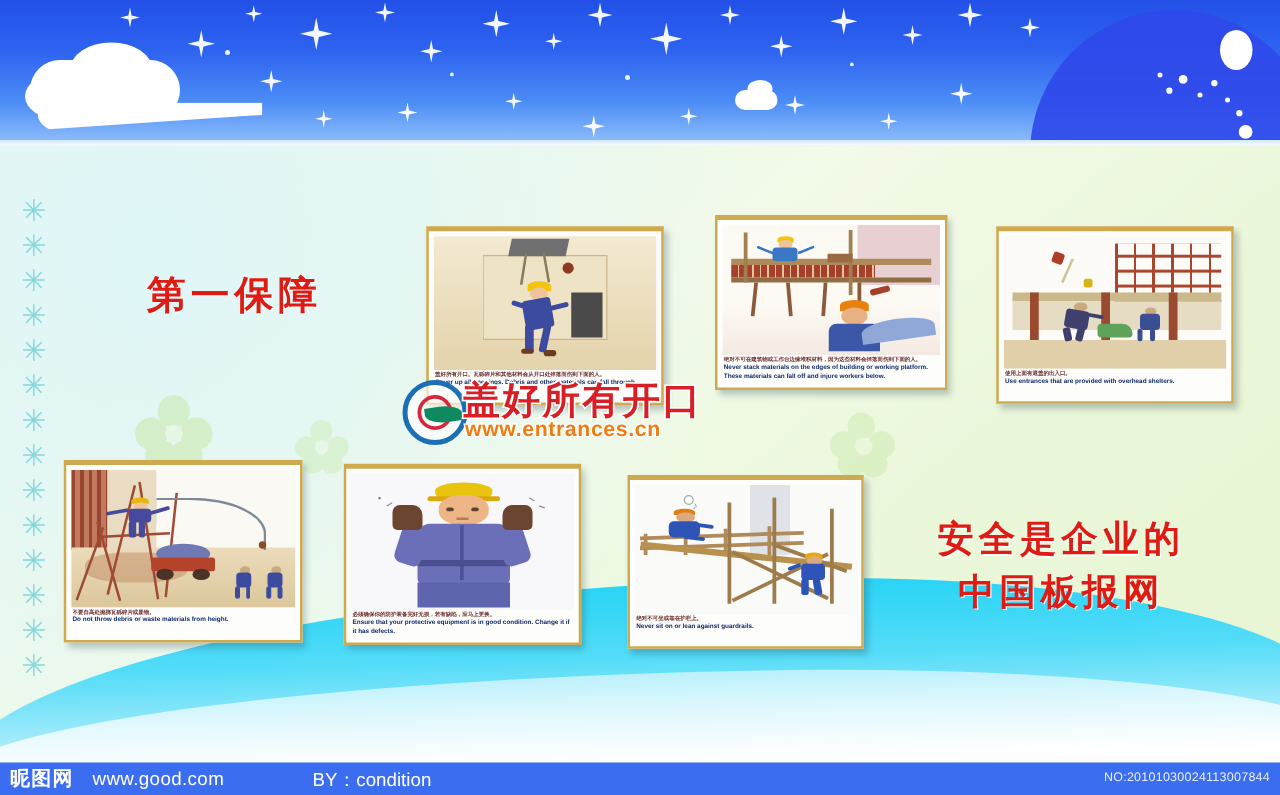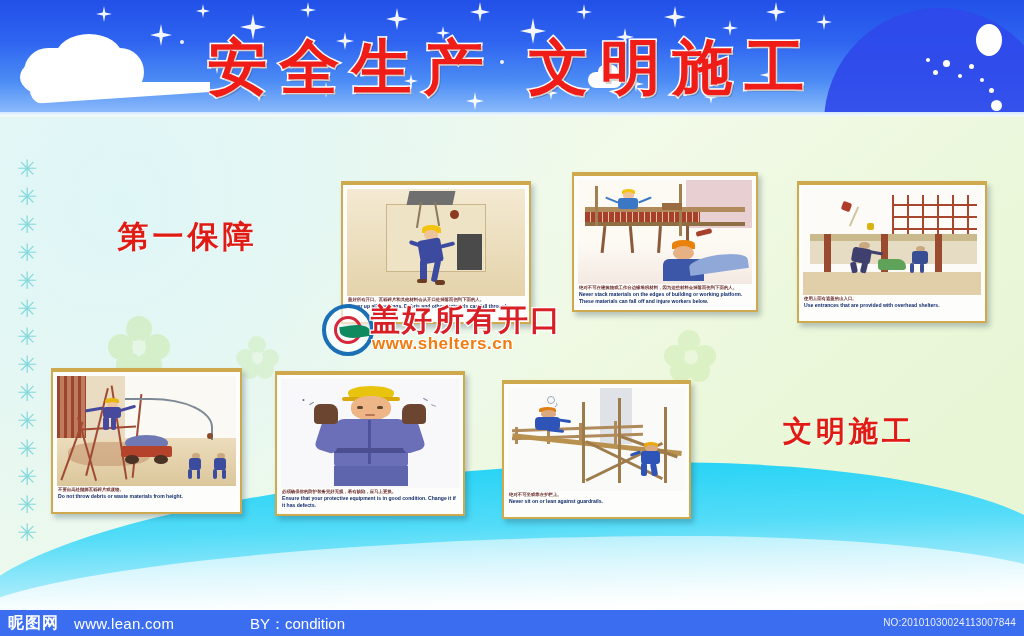--- a/index.html
+++ b/index.html
@@ -274,21 +274,20 @@
     <div class="star" style="left:544px;top:86px;width:14px;height:14px;"></div>
     <div class="star" style="left:628px;top:76px;width:16px;height:16px;"></div>
     <div class="star" style="left:704px;top:90px;width:14px;height:14px;"></div>
     <div class="star" style="left:760px;top:66px;width:18px;height:18px;"></div>
     <div class="star" style="left:816px;top:14px;width:16px;height:16px;"></div>
     <div class="dot" style="left:180px;top:40px;width:4px;height:4px;"></div>
     <div class="dot" style="left:360px;top:58px;width:3px;height:3px;"></div>
     <div class="dot" style="left:500px;top:60px;width:4px;height:4px;"></div>
     <div class="dot" style="left:680px;top:50px;width:3px;height:3px;"></div>
 
-    <div class="hdr-title">安全生产 文明施工</div>
     <div class="hdr-baseline"></div>
   </div>
 
   <div class="body-bg">
     <div class="swoosh"></div>
     <div class="swoosh2"></div>
   </div>
 
   <div class="aster" style="left:16px;top:158px;">✳</div>
   <div class="aster" style="left:16px;top:186px;">✳</div>
@@ -328,21 +327,22 @@
       <span style="left:5px;top:25px;width:18px;height:18px;"></span>
     <span style="left:20px;top:25px;width:18px;height:18px;"></span>
       <span class="c" style="left:16px;top:16px;width:11px;height:11px;"></span>
   </div>
 
   <div class="slogan" id="slogan-left">
     <span class="l2">第一保障</span>
   </div>
 
   <div class="slogan" id="slogan-right">
-    <span class="l2">文明施工</span>
+    <span>安全是企业的</span>
+    <span class="l2">中国板报网</span>
   </div>
 
   <div class="card" style="left:341px;top:181px;width:186px;height:137px;">
     <div class="pic">
       <div class="ill">
         <div class="sky"></div>
         <div class="wall" style="left:0;top:0;right:0;bottom:0;background:linear-gradient(180deg,#f4ead2,#e4d3ab);"></div>
         <div class="wall" style="left:22%;top:14%;width:56%;height:64%;background:#efe3c6;box-shadow:inset 0 0 0 1px #cbb68a;"></div>
         <div style="position:absolute;left:34%;top:2%;width:26%;height:13%;background:#6f6f6f;transform:skewX(-12deg);"></div>
         <div style="position:absolute;left:40%;top:12%;width:2px;height:24%;background:#8a7a5a;transform:rotate(9deg);"></div>
@@ -566,23 +566,23 @@
       <span class="en">Never sit on or lean against guardrails.</span>
     </div>
   </div>
 
   <div class="watermark">
     <div class="wm-logo">
       <div class="ring"></div>
       <div class="leaf"></div>
     </div>
     <div class="wm-cn">盖好所有开口</div>
-    <div class="wm-url">www.shelters.cn</div>
+    <div class="wm-url">www.entrances.cn</div>
   </div>
 
   <div class="footer">
     <div class="ft-logo">昵图网</div>
-    <div class="ft-url">www.lean.com</div>
+    <div class="ft-url">www.good.com</div>
     <div class="ft-by">BY：condition</div>
     <div class="ft-no">NO:20101030024113007844</div>
   </div>
 
 </div>
 
 </body></html>

